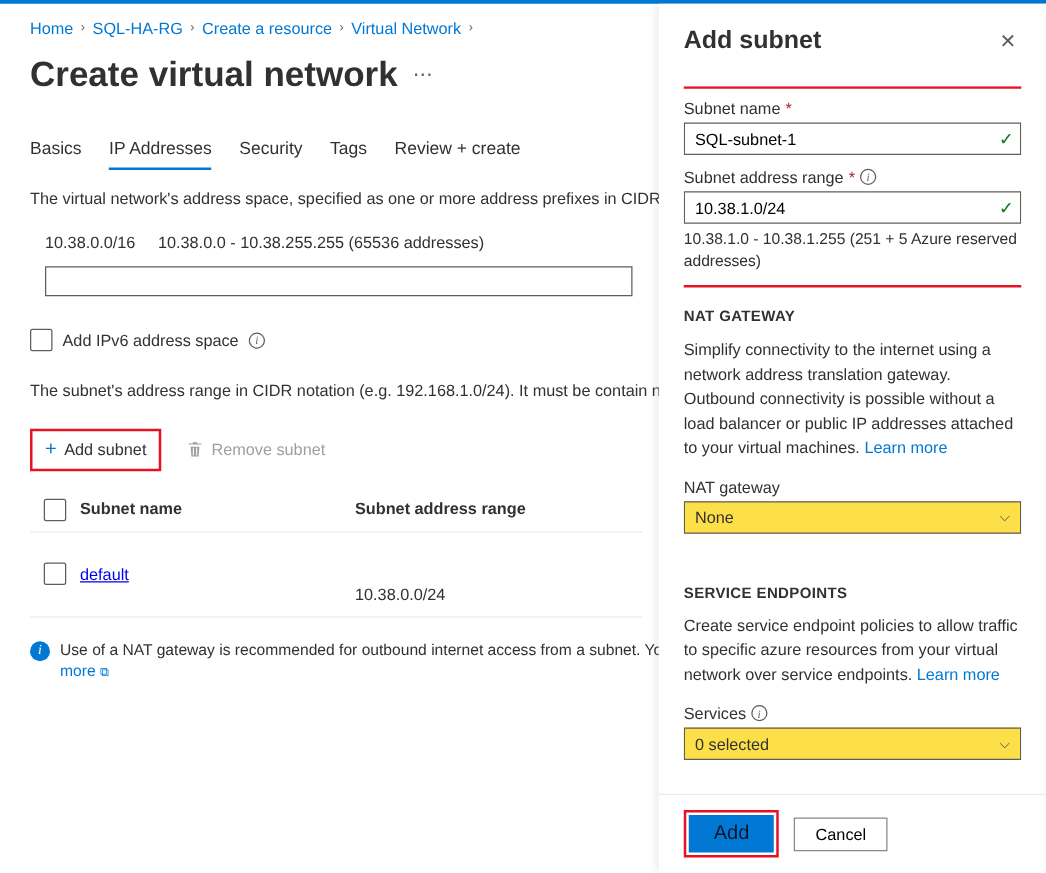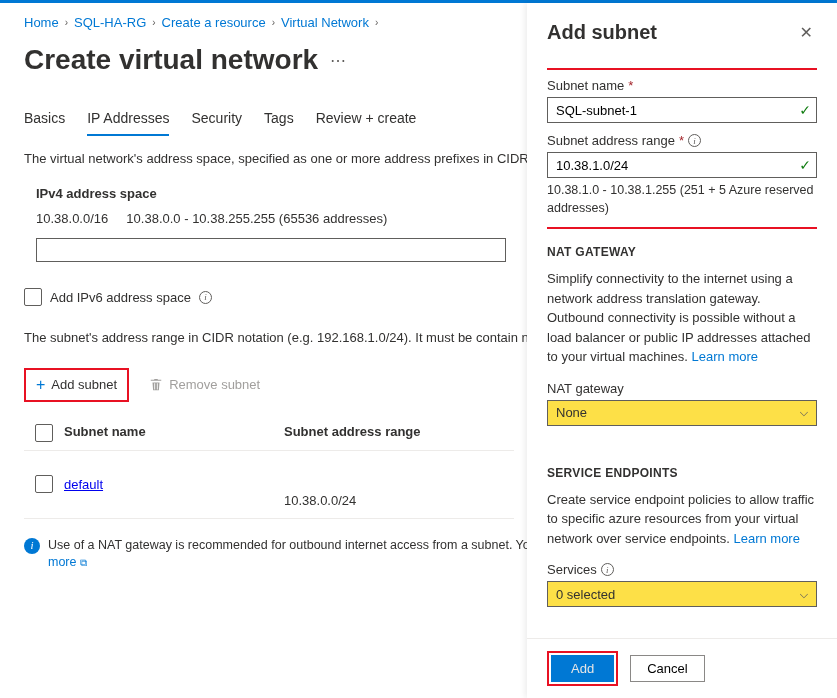--- a/index.html
+++ b/index.html
@@ -54,21 +54,21 @@
     .req { color: #a4262c; }
     .text-input { width: 100%; height: 26px; border: 1px solid #605e5c; padding: 0 26px 0 8px; font-size: 13px; position: relative; }
     .input-wrap { position: relative; margin-bottom: 10px; }
     .check-valid { position: absolute; right: 6px; top: 50%; transform: translateY(-50%); color: #107c10; font-size: 14px; }
     .helper { font-size: 12.5px; color: #323130; line-height: 1.4; margin-bottom: 4px; }
     .panel-section-title { font-weight: 600; font-size: 12px; letter-spacing: 0.3px; margin-bottom: 10px; }
     .panel-desc { font-size: 13px; line-height: 1.5; margin-bottom: 14px; }
     .select-input { width: 100%; height: 26px; border: 1px solid #605e5c; padding: 0 8px; font-size: 13px; display: flex; align-items: center; justify-content: space-between; background: #fde047; }
     .chev-down { font-size: 11px; color: #605e5c; }
     .panel-footer { border-top: 1px solid #edebe9; padding: 12px 0; display: flex; gap: 12px; align-items: center; margin: 0 -20px; padding-left: 20px; }
-    .btn-primary { background: #0078d4; color: #e5e5e5; border: none; padding: 6px 20px; font-size: 13px; cursor: pointer; }
+    .btn-primary { background: #0078d4; color: #0f172a; border: none; padding: 6px 20px; font-size: 16px; cursor: pointer; }
     .btn-secondary { background: #fff; border: 1px solid #8a8886; padding: 5px 16px; font-size: 13px; cursor: pointer; }
     .add-highlight { border: 2px solid #e81123; padding: 2px; display: inline-block; }
     .section-gap { margin-bottom: 40px; }
   </style>
 </head>
 <body>
 
 <div class="top-border"></div>
 
 <div class="main-area">
@@ -91,21 +91,20 @@
   <div class="tabs">
     <div class="tab">Basics</div>
     <div class="tab active">IP Addresses</div>
     <div class="tab">Security</div>
     <div class="tab">Tags</div>
     <div class="tab">Review + create</div>
   </div>
 
   <div class="desc">The virtual network's address space, specified as one or more address prefixes in CIDR</div>
 
-  <div class="section-label">IPv4 address space</div>
   <div class="addr-line">
     <span>10.38.0.0/16</span>&nbsp;&nbsp;&nbsp;&nbsp;
     <span>10.38.0.0 - 10.38.255.255 (65536 addresses)</span>
   </div>
   <div class="empty-input"></div>
 
   <div class="checkbox-row">
     <div class="checkbox-box"></div>
     <span>Add IPv6 address space</span>
     <span class="info-icon">i</span>

